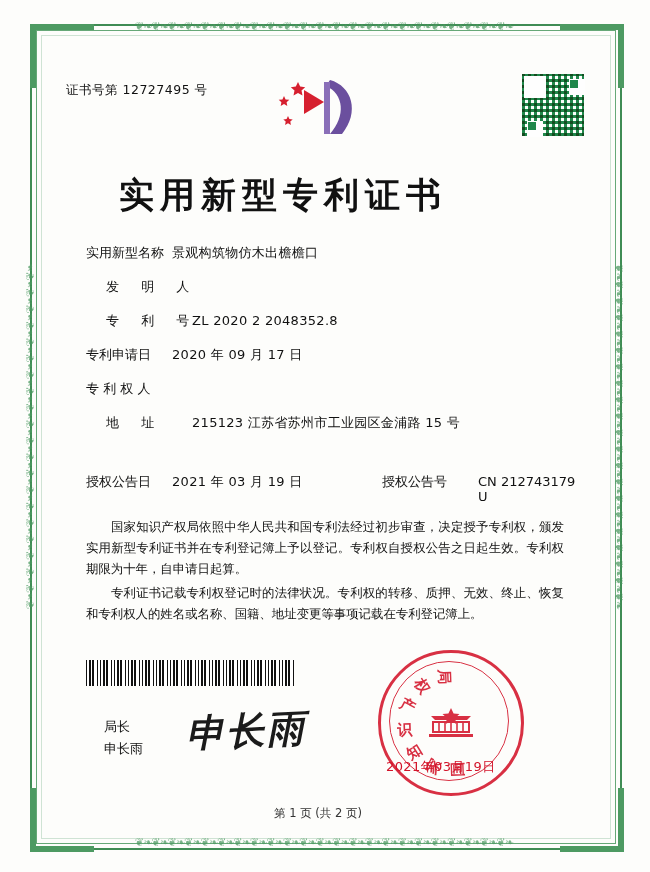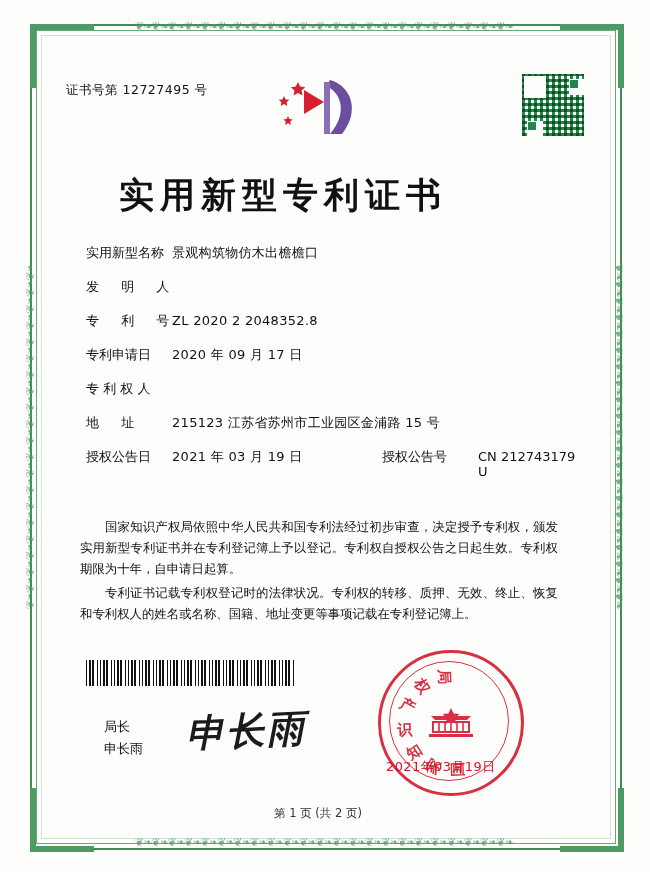--- a/index.html
+++ b/index.html
@@ -128,36 +128,36 @@
     margin-bottom: 16px;
     font-size: 13px;
     color: #111;
   }
   .flabel {
     width: 86px;
     flex: 0 0 86px;
     letter-spacing: 0px;
     white-space: nowrap;
   }
-  .flabel.sp { letter-spacing: 9px; }
+  .flabel.sp { letter-spacing: 9px; margin-left: 20px; }
   .fvalue {
     flex: 1;
     letter-spacing: .3px;
   }
-  .frow.split .fvalue { flex: 0 0 210px; }
+  .frow.split .fvalue { flex: 0 0 210px; margin-top: 25px; }
   .frow.split .flabel2 {
     flex: 0 0 96px;
     white-space: nowrap;
   }
   .frow.split .fvalue2 { flex: 1; }
 
   
   .para {
     position: absolute;
-    left: 80px;
+    left: 86px;
     width: 478px;
     font-size: 12.4px;
     line-height: 21px;
     text-align: justify;
     color: #111;
     text-indent: 25px;
   }
   .para1 { top: 516px; }
   .para2 { top: 582px; }
 

